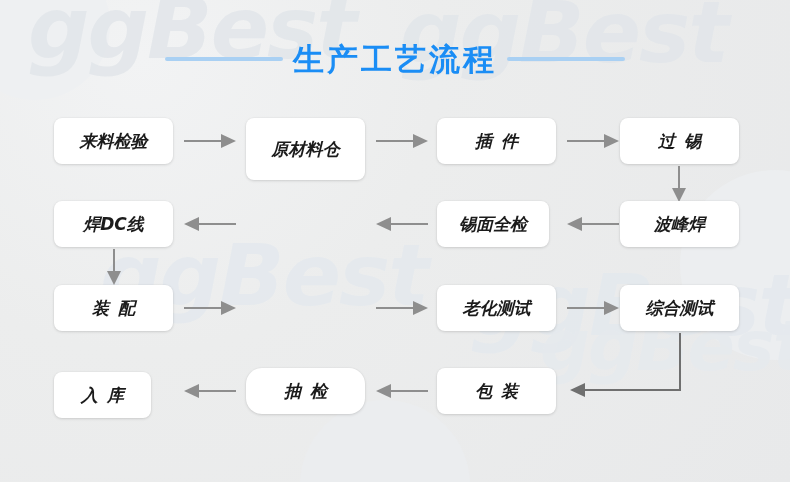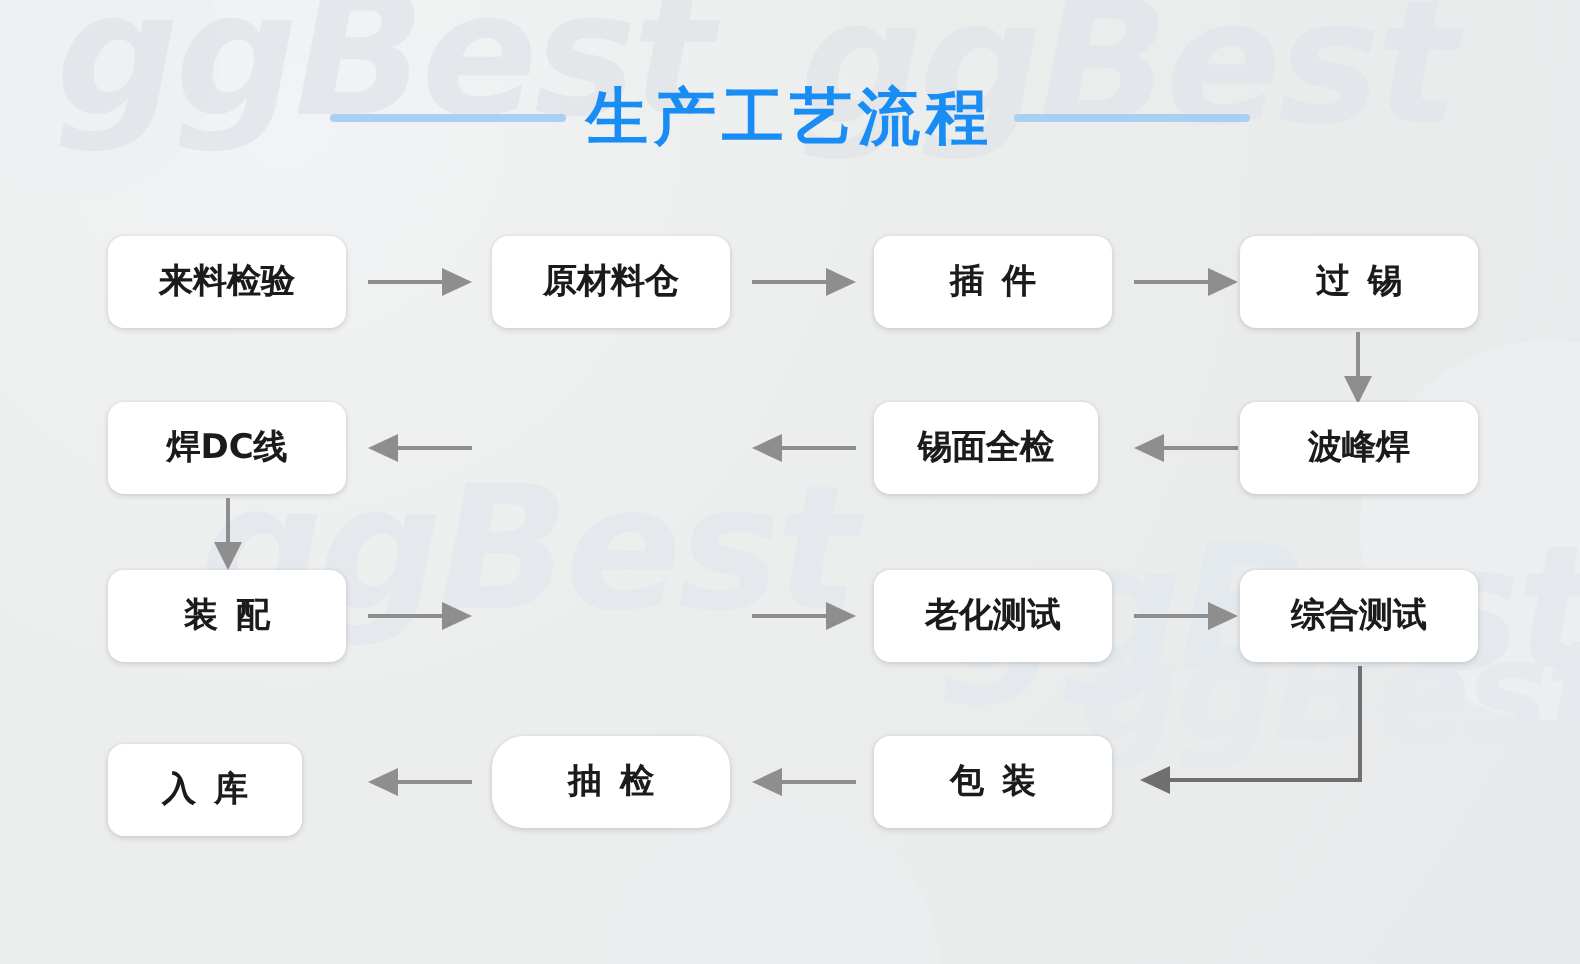--- a/index.html
+++ b/index.html
@@ -86,20 +86,21 @@
 
   .node {
     position: absolute;
     box-sizing: border-box;
     background: #ffffff;
     border-radius: 8px;
     box-shadow: 0 1px 3px rgba(0,0,0,.13), 0 0 0 1px rgba(0,0,0,.015);
     display: flex;
     align-items: center;
     justify-content: center;
+    font-style: italic;
   }
   .node .label {
     font-family: "DejaVu Sans", sans-serif;
     font-size: 17px;
     font-weight: 700;
     color: #1b1b1b;
     white-space: nowrap;
     line-height: 1;
   }
   .node .label.wide { letter-spacing: 9px; text-indent: 9px; }
@@ -194,21 +195,21 @@
 
   <div id="chart">
 
     <div class="node" style="left:54px; top:118px; width:119px; height:46px;">
       <span class="label">来料检验</span>
     </div>
     <div class="arrow-h right" style="left:184px; top:134px; width:52px;">
       <span class="shaft"></span>
         <span class="head"></span>
     </div>
-    <div class="node" style="left:246px; top:118px; width:119px; height:46px;">
+    <div class="node" style="left:246px; top:118px; width:119px; height:62px;">
       <span class="label">原材料仓</span>
     </div>
     <div class="arrow-h right" style="left:376px; top:134px; width:52px;">
       <span class="shaft"></span>
         <span class="head"></span>
     </div>
     <div class="node" style="left:437px; top:118px; width:119px; height:46px;">
       <span class="label wide">插件</span>
     </div>
     <div class="arrow-h right" style="left:567px; top:134px; width:52px;">

